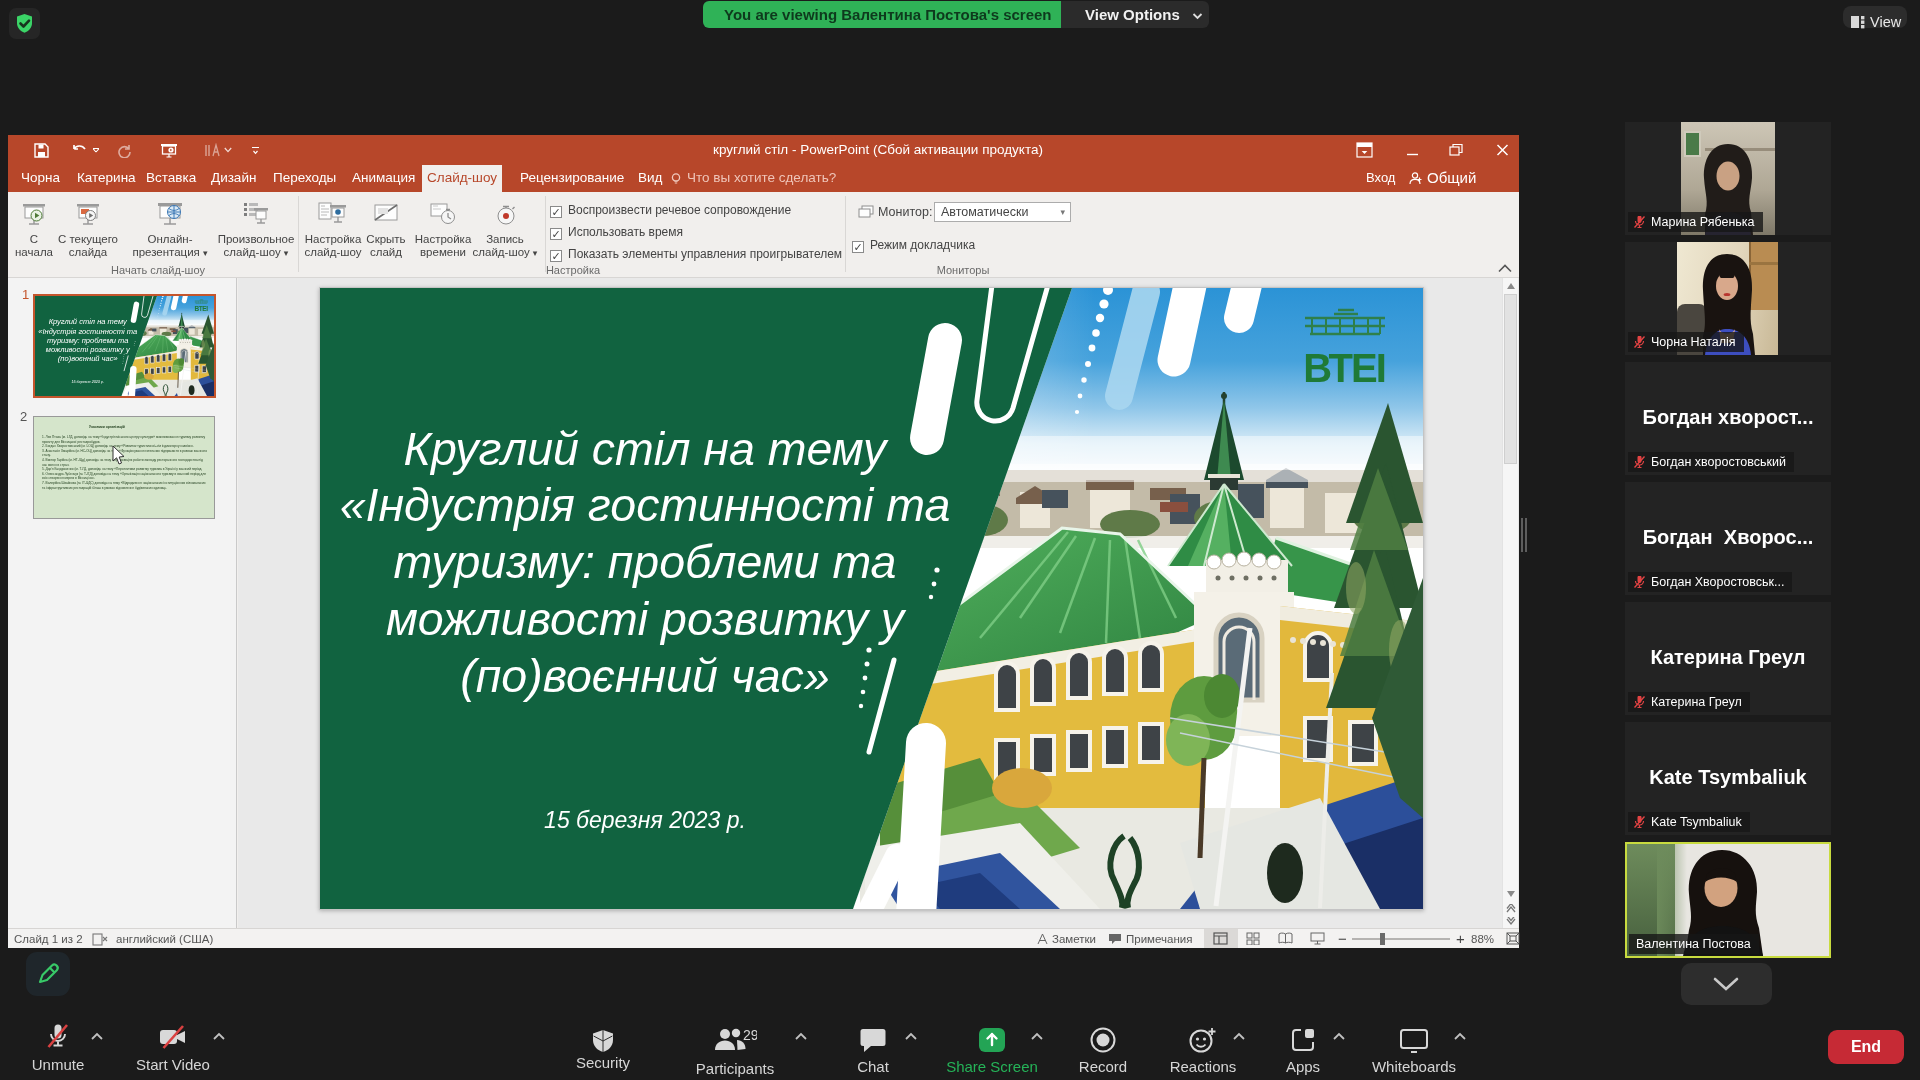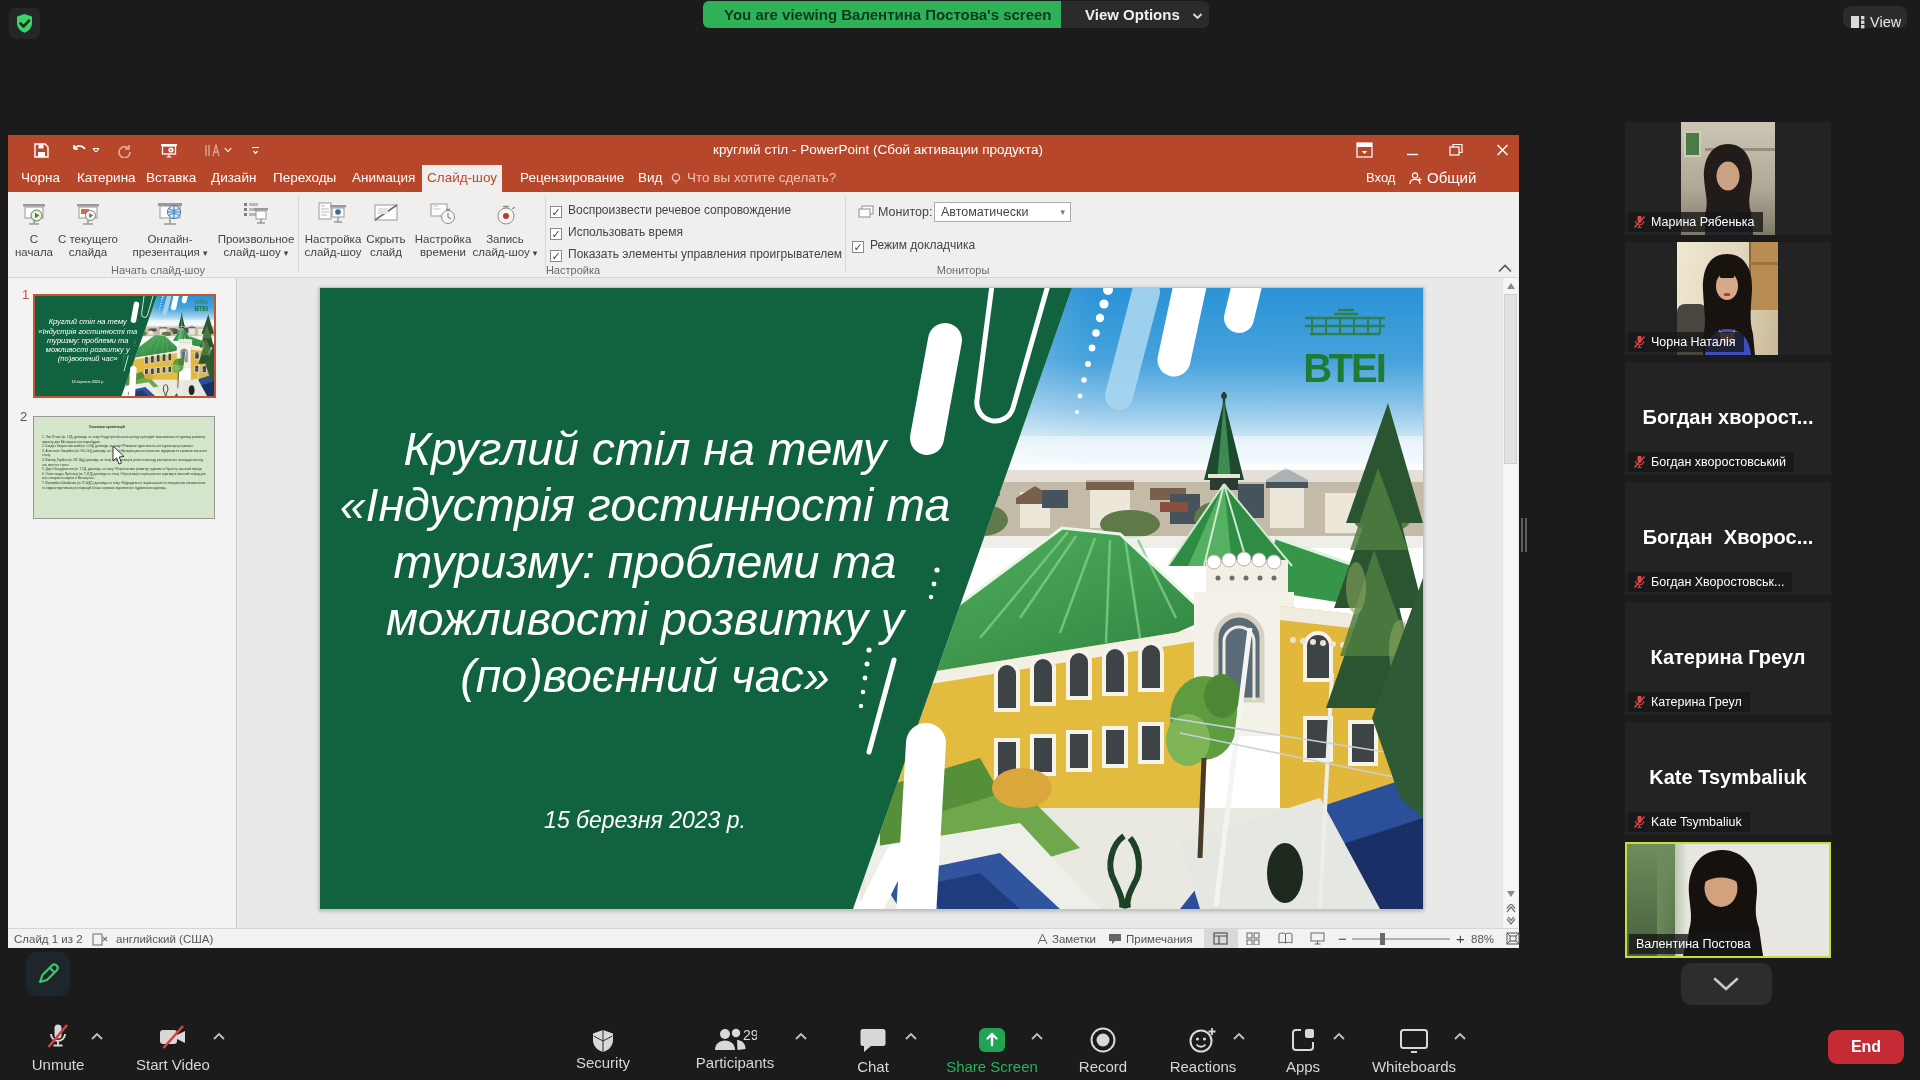--- a/index.html
+++ b/index.html
@@ -612,21 +612,21 @@
  <div style="">Security</div>
 </div>
 <div class="zi" style="left:680px;top:1026px;width:110px">
  <svg width="44" height="28" viewBox="0 0 44 28">
       <circle cx="12" cy="8" r="5" fill="#D8D8D8"></circle>
       <path d="M2 24 c0-6 4.5-9.5 10-9.5 s10 3.5 10 9.5z" fill="#D8D8D8"></path>
       <circle cx="23" cy="7" r="4.2" fill="#D8D8D8"></circle>
       <path d="M24 14 c5 0 8.5 3.5 8.5 9 l-8 1z" fill="#D8D8D8"></path>
       <text x="30" y="14" font-size="14" fill="#D8D8D8" font-family="Liberation Sans">29</text>
     </svg>
- <div style="">Participants</div>
+ <div style="margin-top:6px">Participants</div>
 </div>
 <svg class="a" style="left:794px;top:1032px" width="14" height="9" viewBox="0 0 14 9">
     <path d="M2 7 L7 2 L12 7" stroke="#C0C0C0" stroke-width="1.8" fill="none"></path>
   </svg>
 <div class="zi" style="left:843px;top:1026px;width:60px">
  <svg width="28" height="28" viewBox="0 0 28 28">
       <path d="M4 3 h20 a2.5 2.5 0 0 1 2.5 2.5 v12 a2.5 2.5 0 0 1 -2.5 2.5 h-12 l-7 6 v-6 h-1 a2.5 2.5 0 0 1 -2.5 -2.5 v-12 A2.5 2.5 0 0 1 4 3z" fill="#D8D8D8"></path>
     </svg>
  <div style="margin-top:4px">Chat</div>
 </div>

